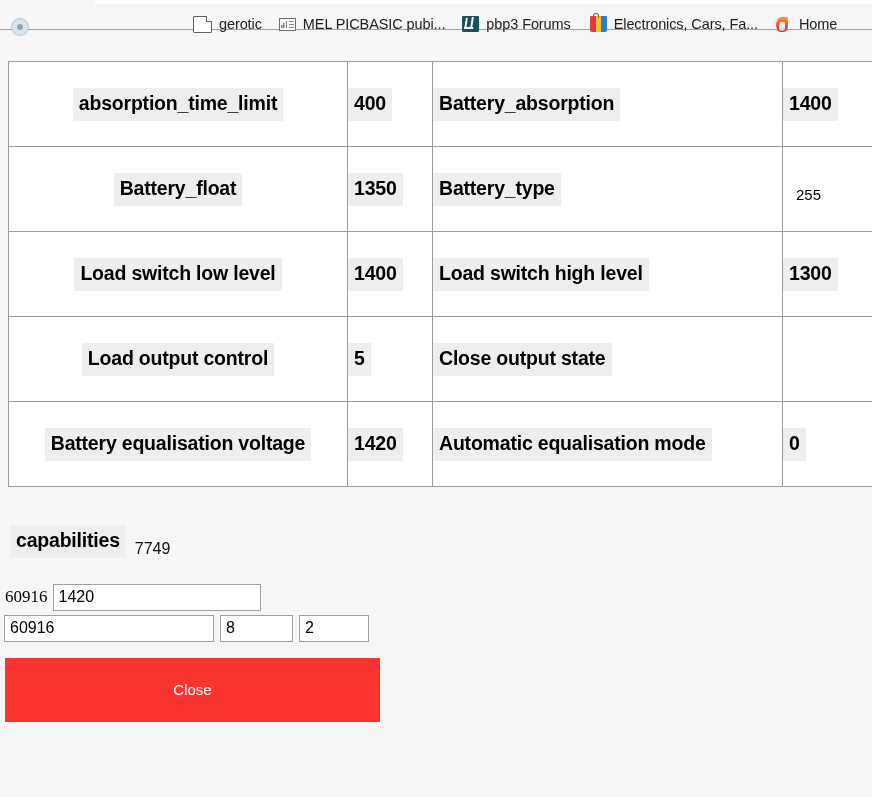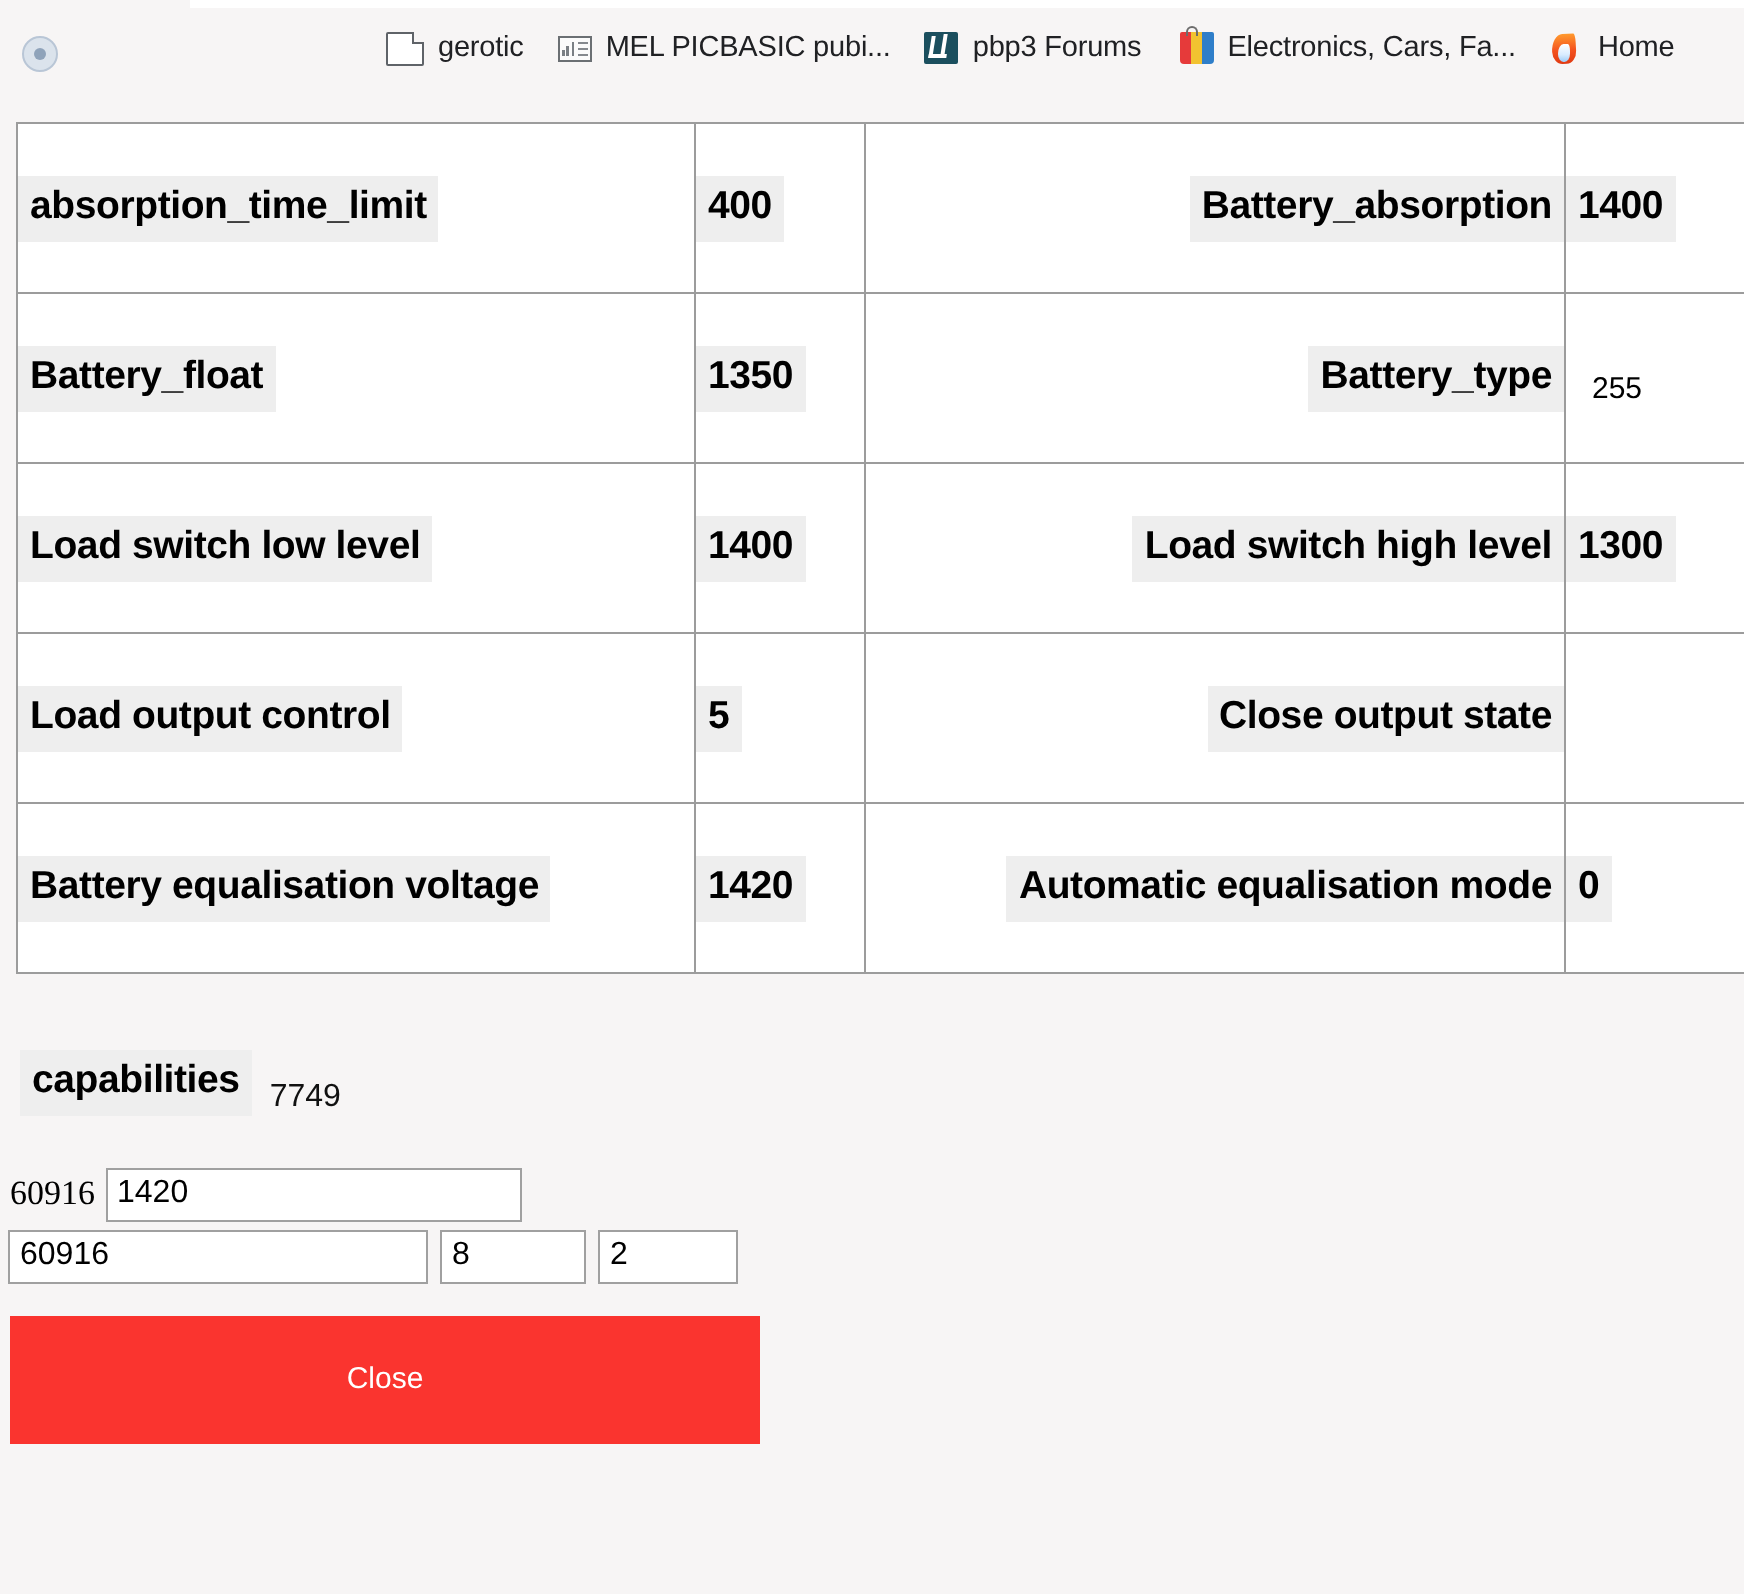--- a/index.html
+++ b/index.html
@@ -13,21 +13,21 @@
     font-family: "Liberation Sans", sans-serif;
     overflow: hidden;
     position: relative;
   }
 
   
   #browser-chrome {
     position: absolute;
     left: 0; top: 0;
     width: 872px;
-    height: 61px;
+    height: 30px;
     background: #f7f5f5;
     border-bottom: 1px solid #84cc16;
     box-sizing: border-box;
   }
   #chrome-tabstrip-stub {
     position: absolute;
     left: 95px; top: 0;
     width: 777px; height: 4px;
     background: #ffffff;
   }
@@ -210,23 +210,23 @@
     border: 1px solid #b9b9b9;
   }
   #settings-table td {
     border: 1px solid #9c9c9c;
     padding: 0;
     height: 85px;
     vertical-align: middle;
     background: #ffffff;
     box-sizing: border-box;
   }
-  .col-name-l { width: 339px; }
+  .col-name-l { width: 339px; text-align: center; }
   .col-val-l  { width: 85px;  }
-  .col-name-r { width: 350px; text-align: right; }
+  .col-name-r { width: 350px; }
   .col-val-r  { width: 166px; }
 
   .cell-pad { padding: 0 0 0 12px; }
 
   .tag {
     display: inline-block;
     background: #eeeeee;
     color: #000000;
     font-weight: bold;
     font-size: 19.5px;

